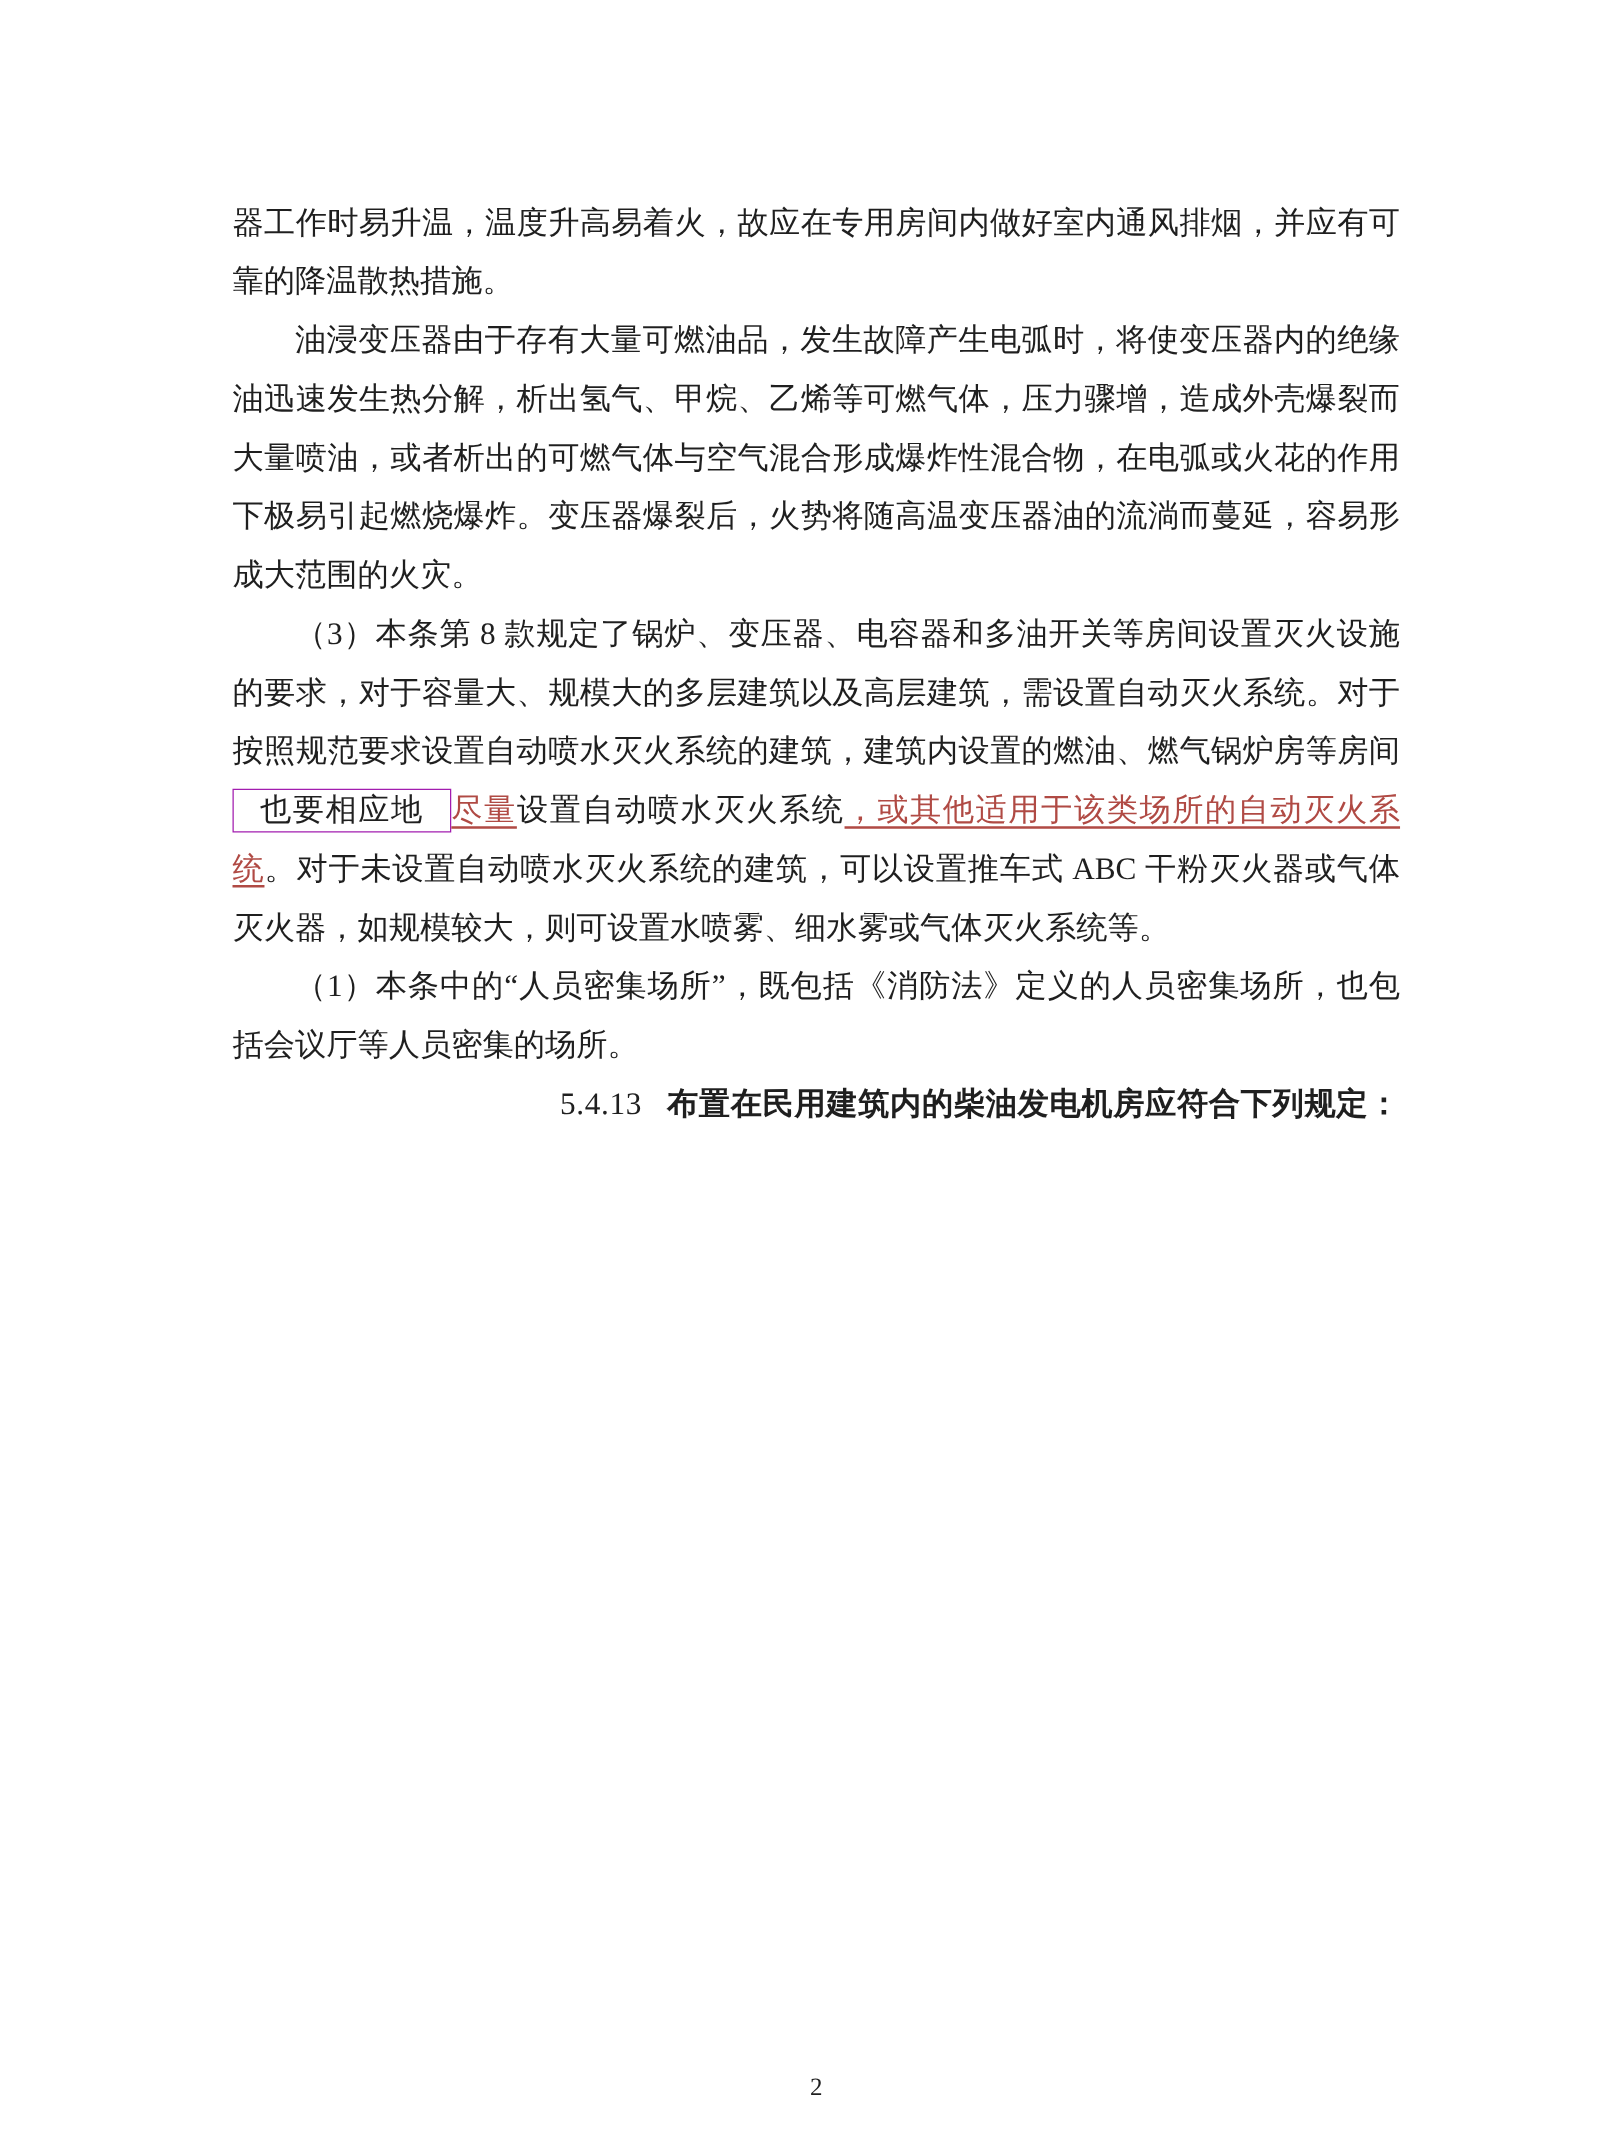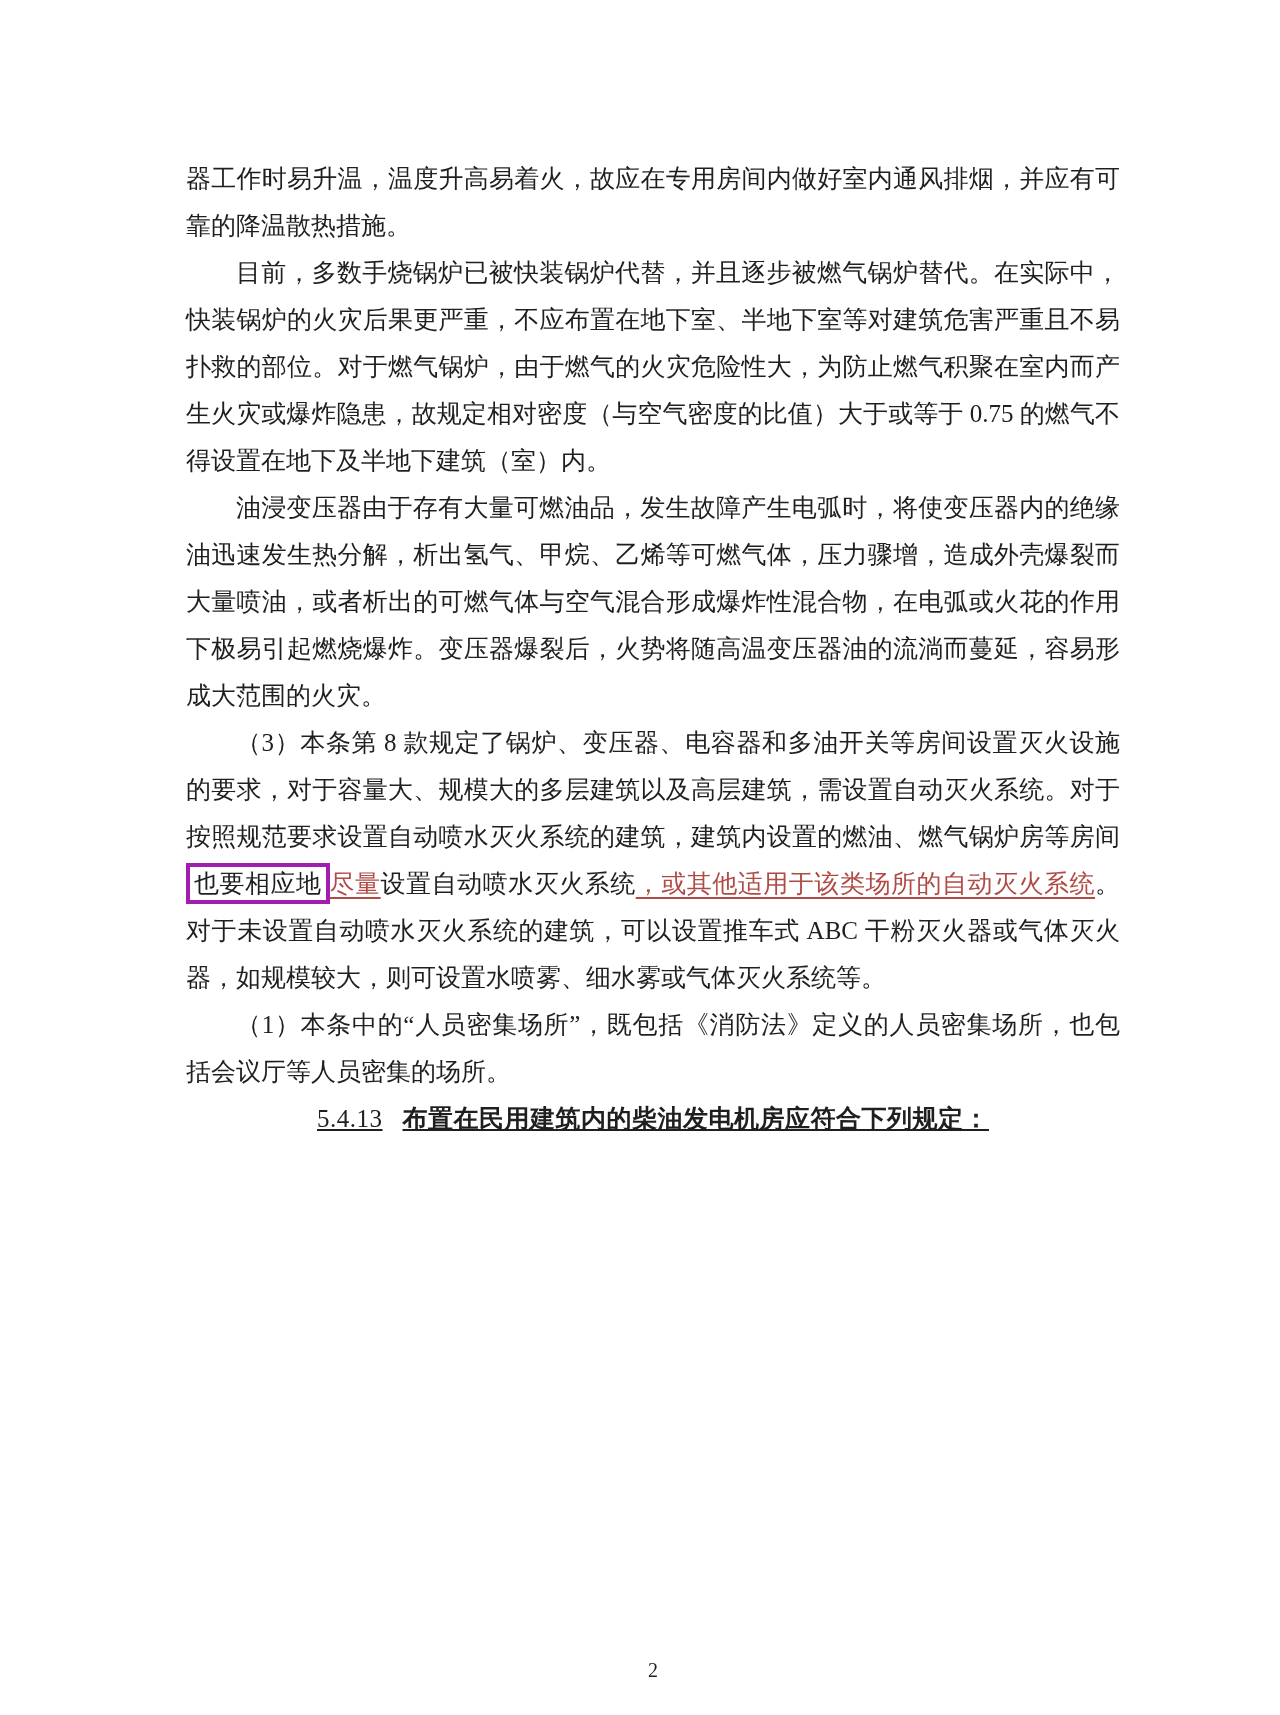--- a/index.html
+++ b/index.html
@@ -40,30 +40,29 @@
   .run-red {
     color: var(--red-annotation);
     text-decoration: underline;
     text-decoration-color: var(--red-annotation);
     text-decoration-thickness: 2px;
     text-underline-offset: 5px;
     margin-top: 40px;
   }
 
   .run-boxed {
-    border: 4px solid #a21caf;
-    padding: 3px 4px;
+    border: 1px solid #a21caf;
+    padding: 3px 21px;
     margin-top: 47px;
   }
 
   .heading {
     margin: 0;
-    text-align: center;
+    text-align: right;
     text-indent: 0;
-    text-decoration: underline;
   }
   .heading-number {
     font-family: "Liberation Serif", "DejaVu Serif", serif;
     letter-spacing: 0.5px;
   }
   .heading-text {
     font-family: "Liberation Sans", "DejaVu Sans", sans-serif;
     font-weight: bold;
     margin-left: 20px;
     letter-spacing: 0.5px;
@@ -79,21 +78,20 @@
     line-height: 28px;
   }
 </style>
 </head>
 <body>
 
 <div class="page">
   <div class="textblock">
     <div>
         <p class="para"><span class="run run-normal">器工作时易升温，温度升高易着火，故应在专用房间内做好室内通风排烟，并应有可靠的降温散热措施。</span></p>
-        <p class="para indent"><span class="run run-normal">目前，多数手烧锅炉已被快装锅炉代替，并且逐步被燃气锅炉替代。在实际中，快装锅炉的火灾后果更严重，不应布置在地下室、半地下室等对建筑危害严重且不易扑救的部位。对于燃气锅炉，由于燃气的火灾危险性大，为防止燃气积聚在室内而产生火灾或爆炸隐患，故规定相对密度（与空气密度的比值）大于或等于 0.75 的燃气不得设置在地下及半地下建筑（室）内。</span></p>
         <p class="para indent"><span class="run run-normal">油浸变压器由于存有大量可燃油品，发生故障产生电弧时，将使变压器内的绝缘油迅速发生热分解，析出氢气、甲烷、乙烯等可燃气体，压力骤增，造成外壳爆裂而大量喷油，或者析出的可燃气体与空气混合形成爆炸性混合物，在电弧或火花的作用下极易引起燃烧爆炸。变压器爆裂后，火势将随高温变压器油的流淌而蔓延，容易形成大范围的火灾。</span></p>
         <p class="para indent"><span class="run run-normal">（3）本条第 8 款规定了锅炉、变压器、电容器和多油开关等房间设置灭火设施的要求，对于容量大、规模大的多层建筑以及高层建筑，需设置自动灭火系统。对于按照规范要求设置自动喷水灭火系统的建筑，建筑内设置的燃油、燃气锅炉房等房间</span><span class="run run-boxed">也要相应地</span><span class="run run-red">尽量</span><span class="run run-normal">设置自动喷水灭火系统</span><span class="run run-red">，或其他适用于该类场所的自动灭火系统</span><span class="run run-normal">。对于未设置自动喷水灭火系统的建筑，可以设置推车式 ABC 干粉灭火器或气体灭火器，如规模较大，则可设置水喷雾、细水雾或气体灭火系统等。</span></p>
         <p class="para indent"><span class="run run-normal">（1）本条中的“人员密集场所”，既包括《消防法》定义的人员密集场所，也包括会议厅等人员密集的场所。</span></p>
       </div>
     <p class="heading">
       <span class="heading-number">5.4.13</span><span class="heading-text">布置在民用建筑内的柴油发电机房应符合下列规定：</span>
     </p>
   </div>
   <div class="footer">
     <span>2</span>

